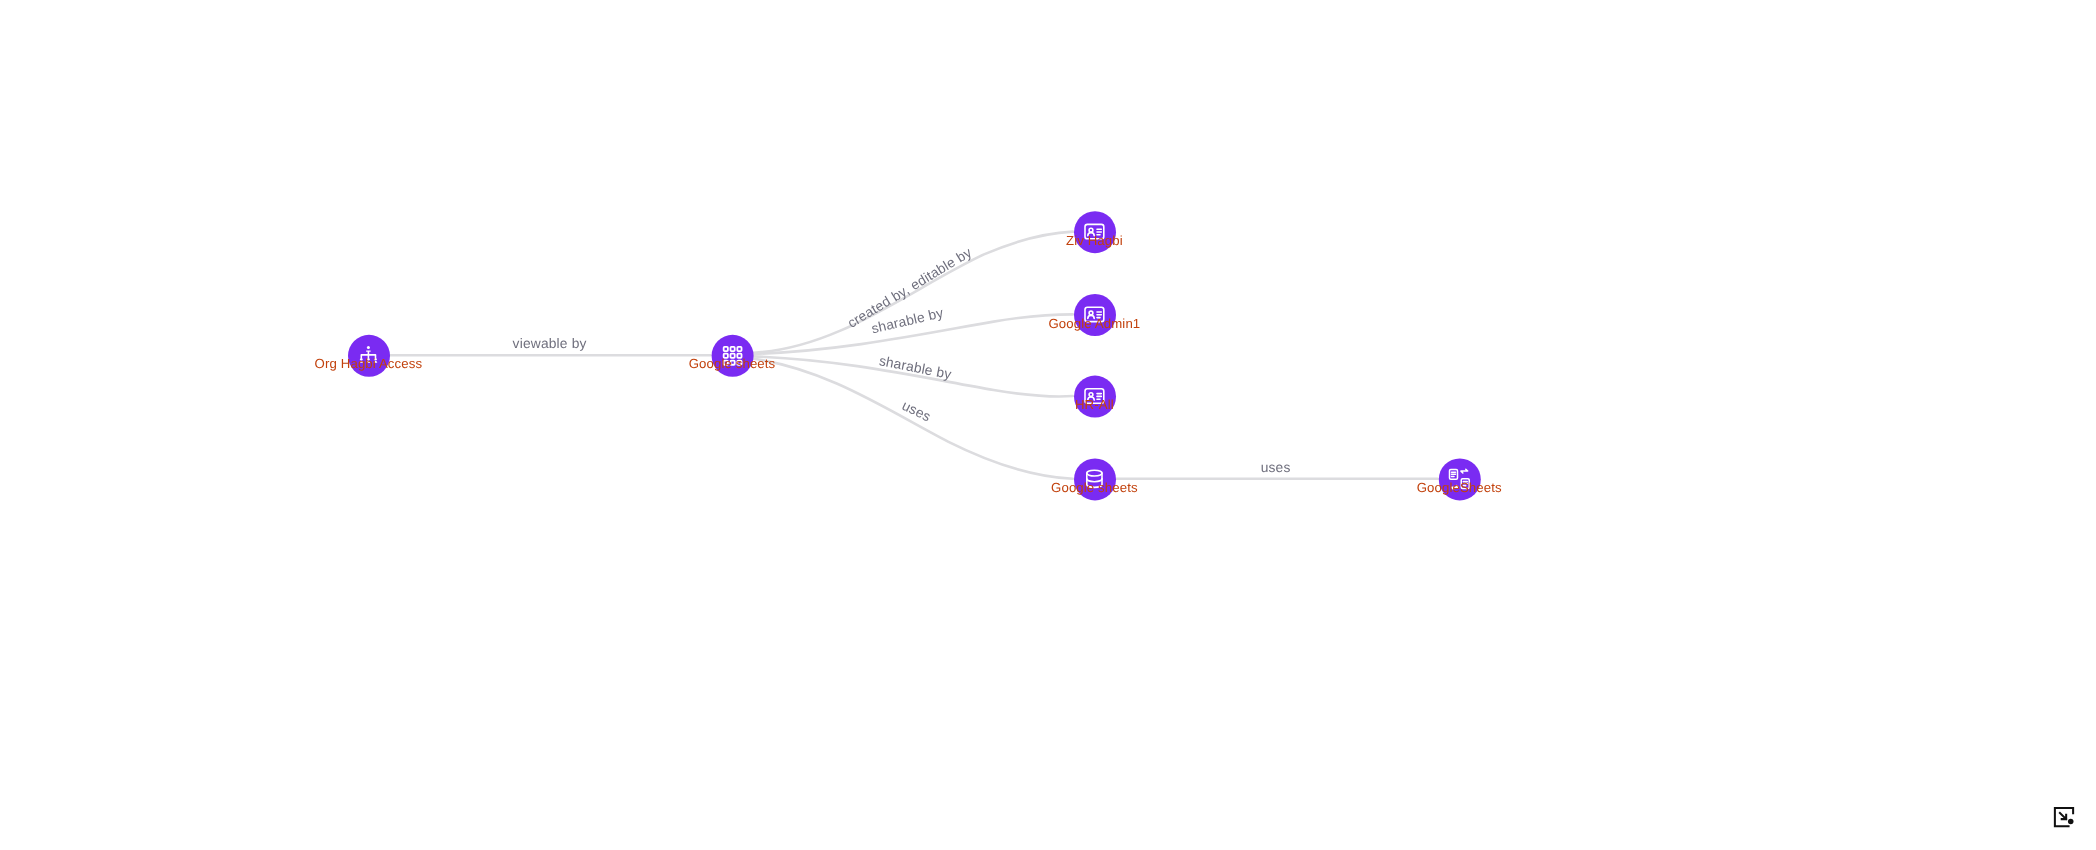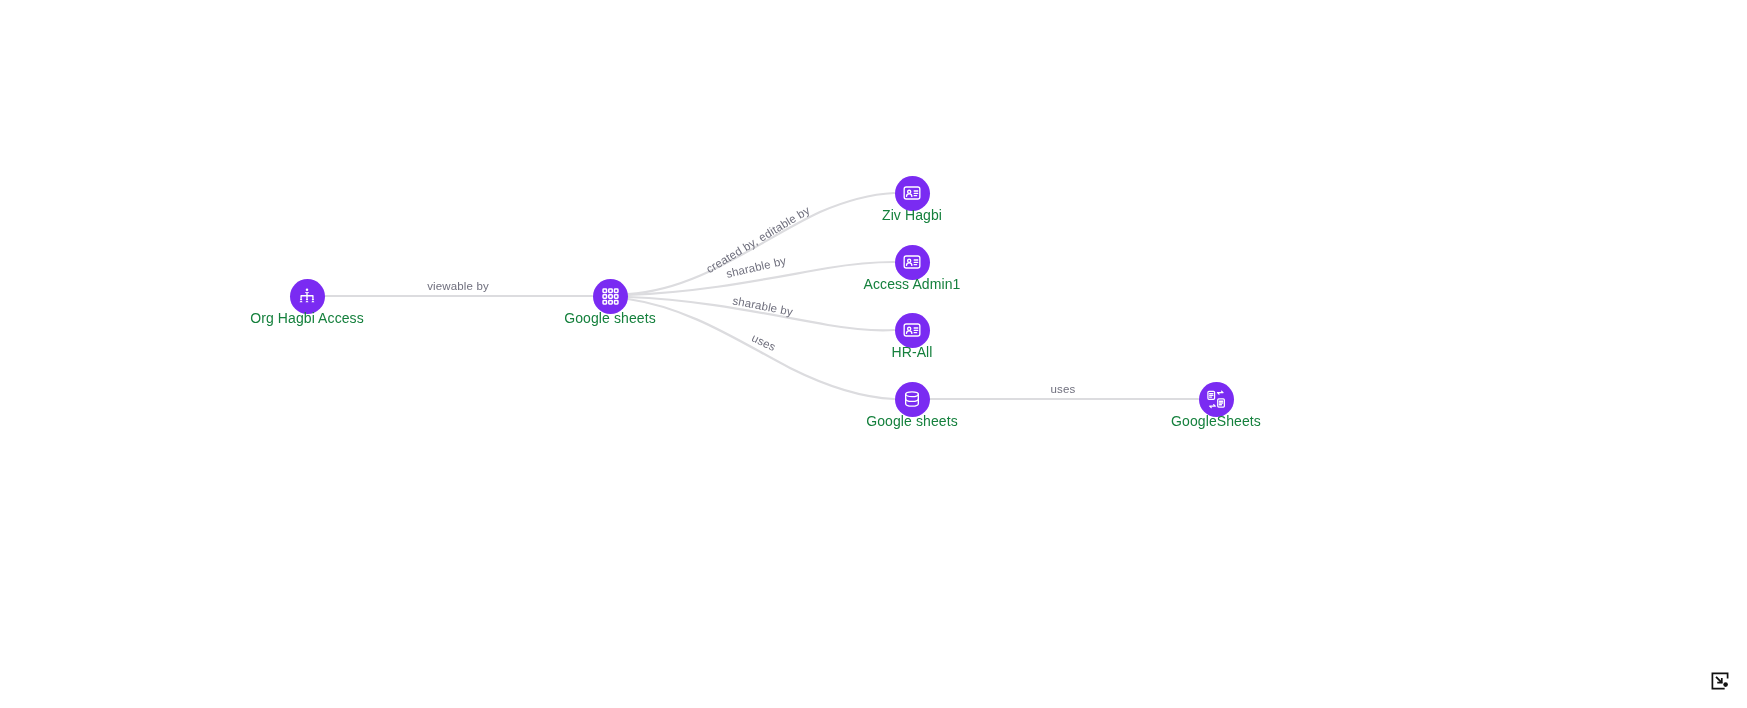--- a/index.html
+++ b/index.html
@@ -66,27 +66,27 @@
     justify-content: center;
     box-sizing: border-box;
   }
 
   .node-circle svg {
     display: block;
   }
 
   .node-label {
     position: absolute;
-    top: 14px;
+    top: 2px;
     left: 0;
     transform: translateX(-50%);
     white-space: nowrap;
     font-family: "Liberation Sans", sans-serif;
-    font-size: 14px;
-    color: #15803d;
+    font-size: 11px;
+    color: #c2410c;
     letter-spacing: 0.1px;
     line-height: 1.2;
   }
 
   .fit-button {
     position: absolute;
     right: 14px;
     bottom: 16px;
     width: 26px;
     height: 22px;
@@ -181,21 +181,21 @@
 
   <div class="node" style="left:912px; top:262px;">
     <div class="node-circle">
       <svg width="20" height="20" viewBox="0 0 24 24" fill="none" stroke="#ffffff" stroke-width="1.6" stroke-linecap="round" stroke-linejoin="round">
         <rect x="2.6" y="4.8" width="18.8" height="14.4" rx="2.4"></rect>
         <circle cx="8.6" cy="10.6" r="1.9"></circle>
         <path d="M5.4 16.1c0-1.9 1.4-3.1 3.2-3.1s3.2 1.2 3.2 3.1"></path>
         <path d="M14.6 9.6h4.3M14.6 12.4h4.3M14.6 15.2h3"></path>
       </svg>
     </div>
-    <div class="node-label">Access Admin1</div>
+    <div class="node-label">Google Admin1</div>
   </div>
 
   <div class="node" style="left:912px; top:330px;">
     <div class="node-circle">
       <svg width="20" height="20" viewBox="0 0 24 24" fill="none" stroke="#ffffff" stroke-width="1.6" stroke-linecap="round" stroke-linejoin="round">
         <rect x="2.6" y="4.8" width="18.8" height="14.4" rx="2.4"></rect>
         <circle cx="8.6" cy="10.6" r="1.9"></circle>
         <path d="M5.4 16.1c0-1.9 1.4-3.1 3.2-3.1s3.2 1.2 3.2 3.1"></path>
         <path d="M14.6 9.6h4.3M14.6 12.4h4.3M14.6 15.2h3"></path>
       </svg>

